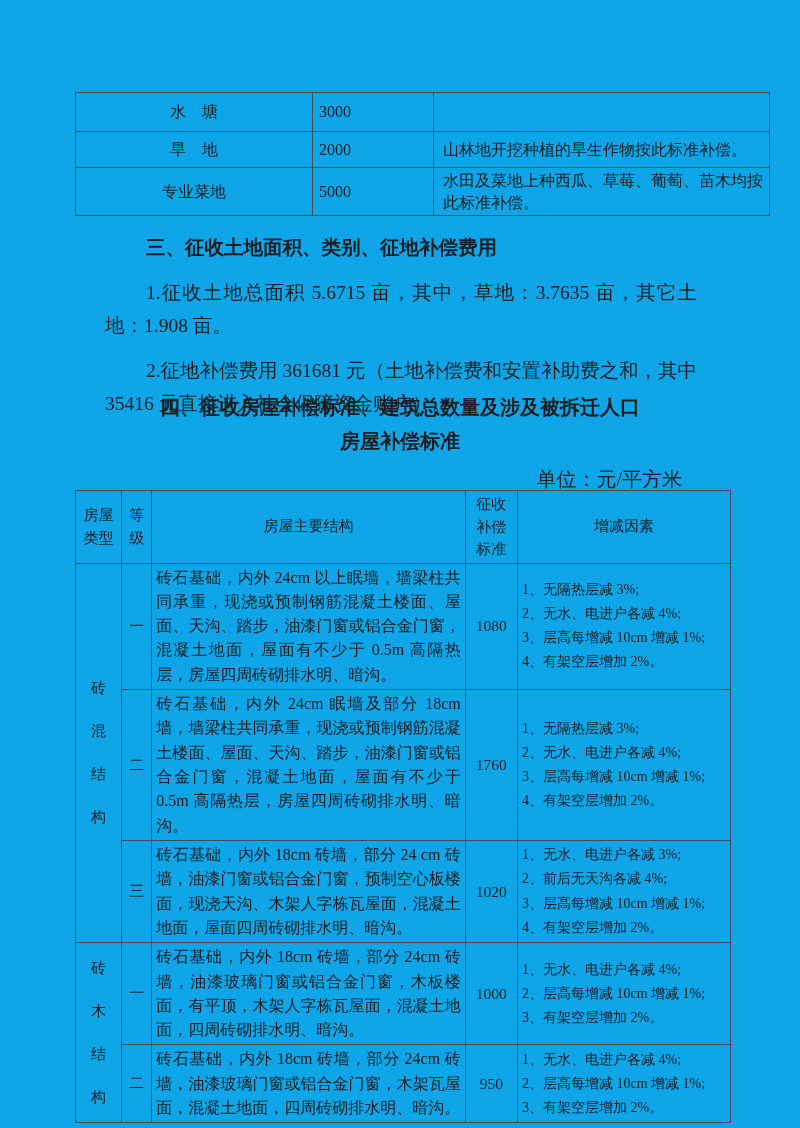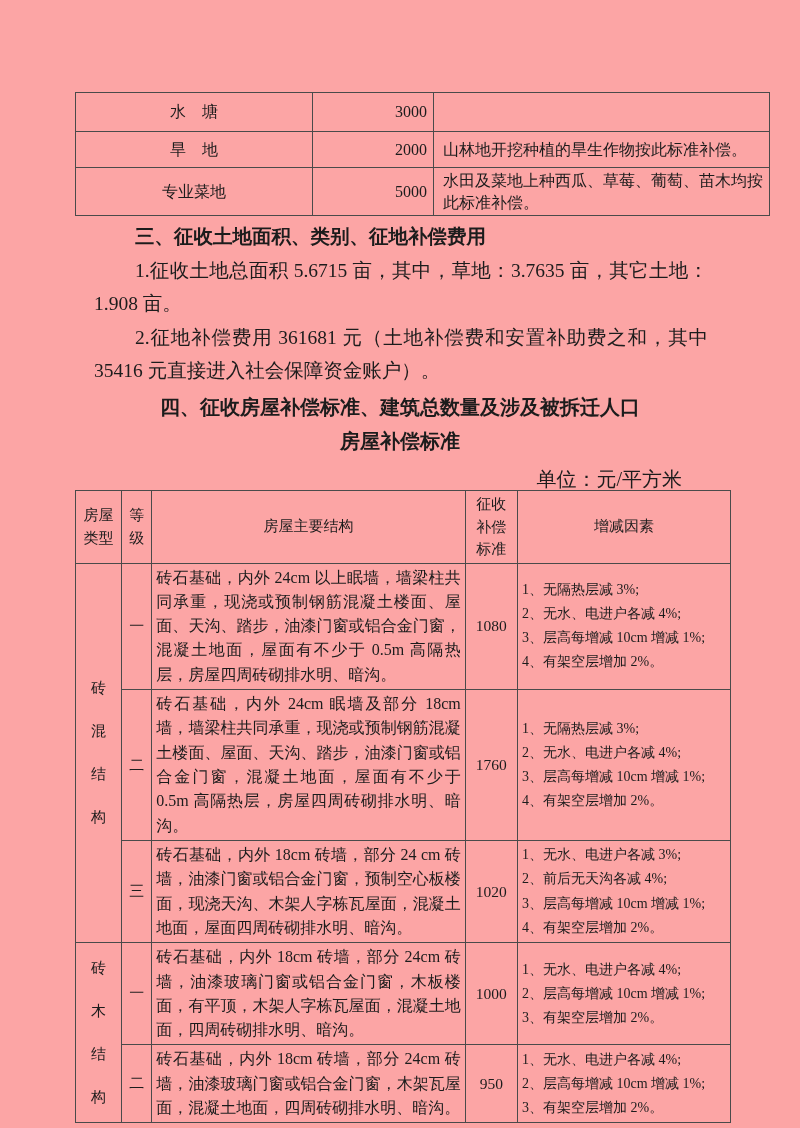--- a/index.html
+++ b/index.html
@@ -1,51 +1,51 @@
 <!DOCTYPE html>
 <html><head>
 <meta charset="utf-8">
 <style>
   html,body { margin:0; padding:0; }
   body { background:#e8e8e8; }
   .page {
     position:relative;
     width:800px; height:1128px;
     margin:0 auto;
-    background:#fca5a5;
+    background:#0ea5e9;
     font-family:"Liberation Serif","DejaVu Serif",serif;
     color:#1c1c1c;
     overflow:hidden;
   }
   
   table { border-collapse:collapse; }
   .land-table {
     position:absolute; left:75px; top:92px;
     width:656px; table-layout:fixed;
   }
   .land-table td {
     border:1px solid #4a4a4a;
     font-size:16px; line-height:1.35;
     padding:2px 6px;
     vertical-align:middle;
   }
   .land-table .c-type  { width:224px; text-align:center; }
-  .land-table .c-price { width:108px; text-align:right; }
+  .land-table .c-price { width:108px; text-align:left; }
   .land-table .c-note  { width:320px; text-align:left; padding-left:9px; }
   .land-r1 { height:39px; }
   .land-r2 { height:36px; }
   .land-r3 { height:44px; }
 
   
   .body-text {
     position:absolute; left:94px; top:220px; width:614px;
     font-size:19.5px; line-height:33.5px;
     text-align:justify;
   }
-  .body-text p { margin:0; text-indent:2.1em; }
+  .body-text p { margin:11px; text-indent:2.1em; }
   .h-bold { font-weight:bold; }
   .center-title {
     position:absolute; left:0; width:800px;
     text-align:center; font-weight:bold; font-size:20px;
   }
   .sec4-title { top:394px; }
   .sub-title  { top:428px; font-size:20px; }
   .unit-label {
     position:absolute; top:466px; right:118px;
     font-size:20px;

